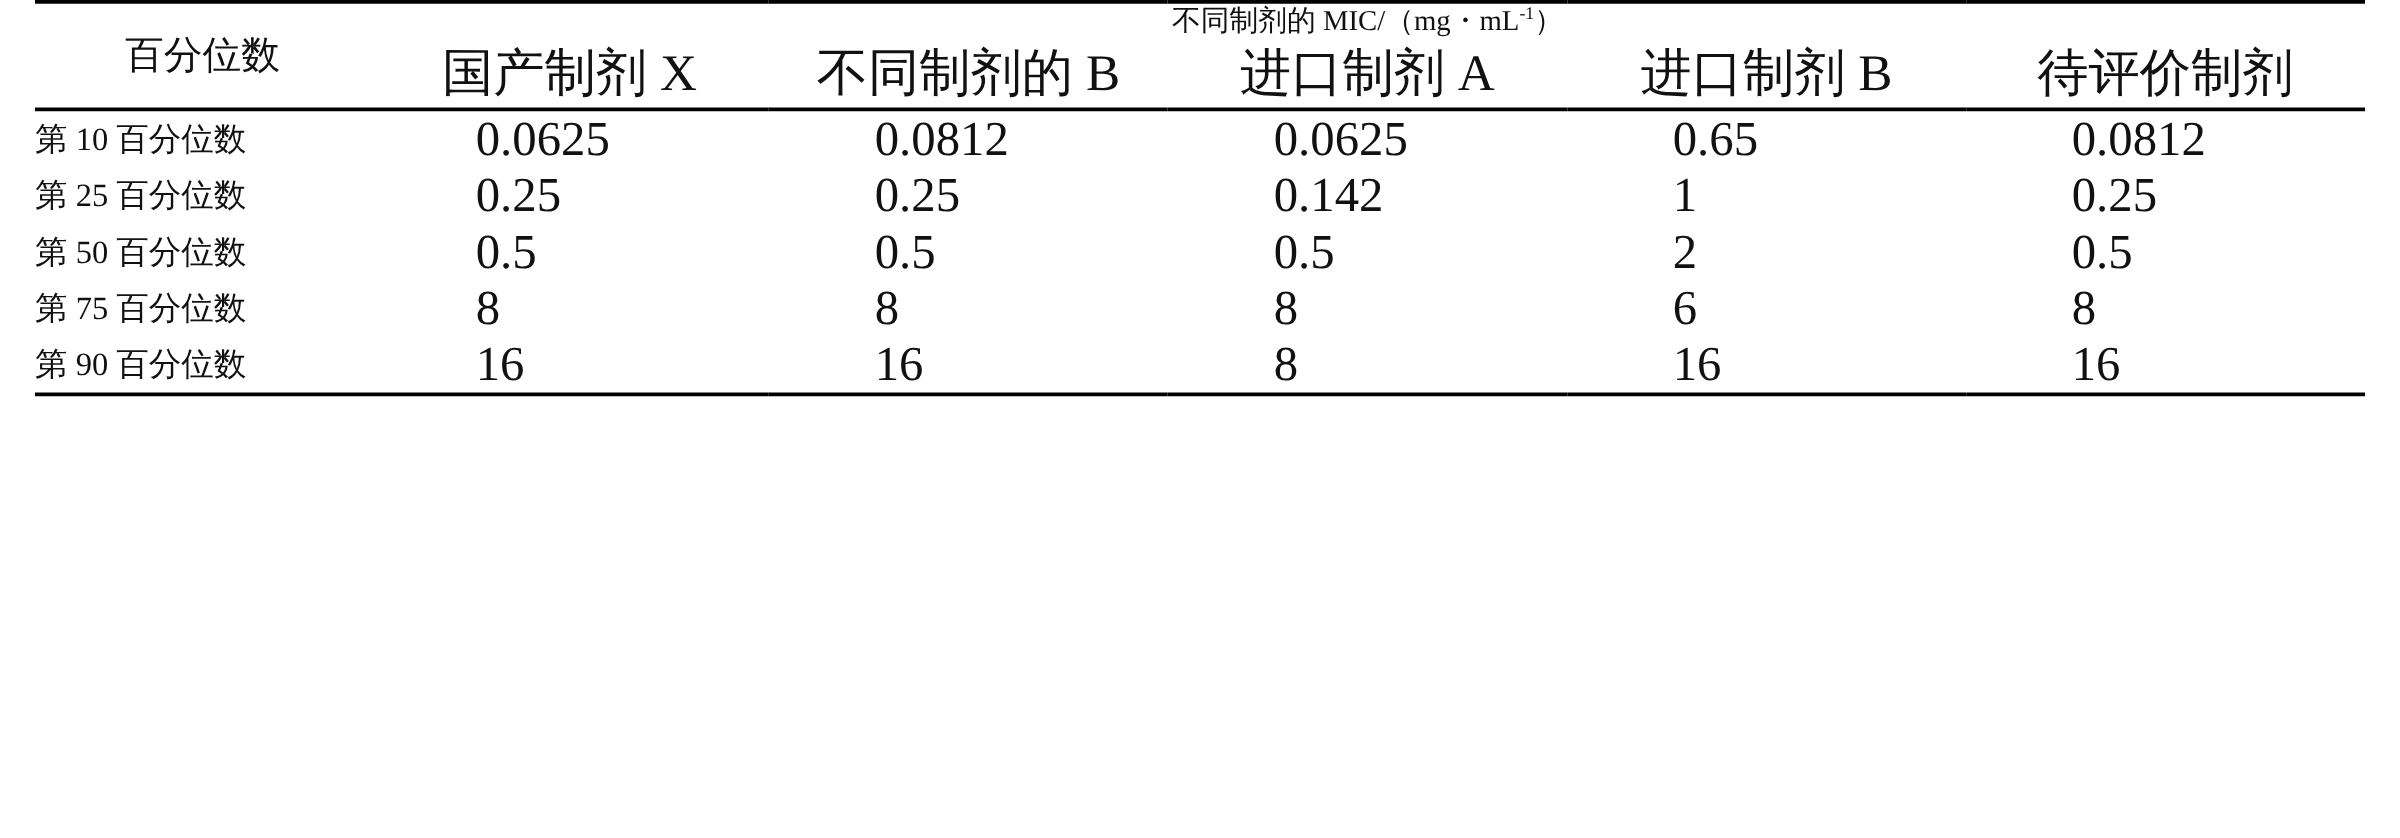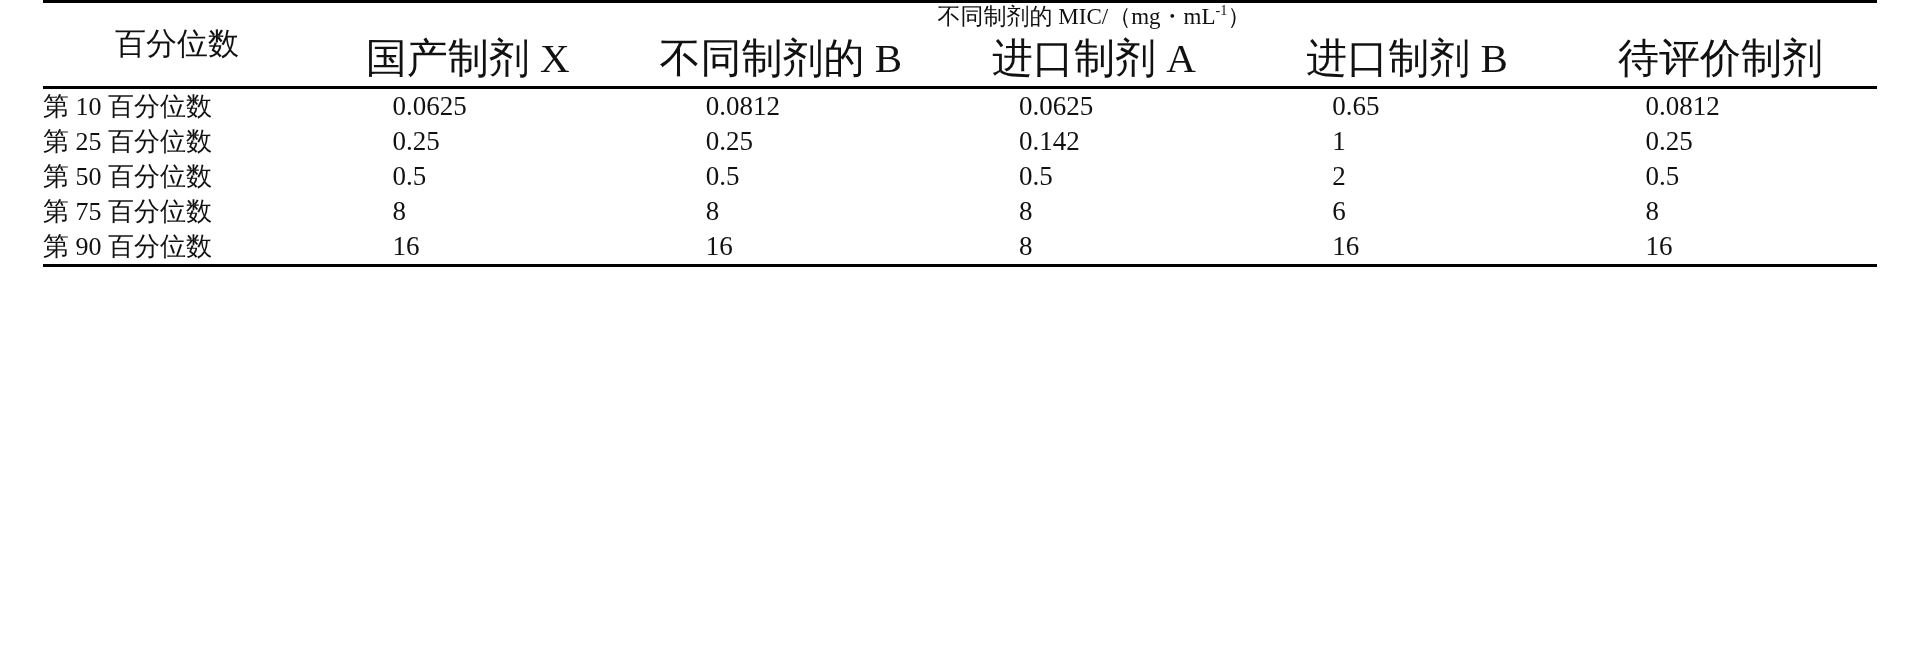--- a/index.html
+++ b/index.html
@@ -12,21 +12,21 @@
     height: 670px;
     font-family: "Liberation Serif", "DejaVu Serif", serif;
     color: #111111;
     overflow: hidden;
   }
   .sheet {
     position: relative;
     width: 1920px;
     height: 670px;
     box-sizing: border-box;
-    padding: 0 43px;
+    padding: 0 28px;
   }
   table.mic-table {
     width: 100%;
     border-collapse: collapse;
     table-layout: fixed;
   }
   table.mic-table td,
   table.mic-table th {
     border: none;
     padding: 0;
@@ -75,21 +75,21 @@
 
   
   .row-label {
     text-align: left;
     font-size: 26px;
     padding: 26px 0 26px 48px;
     white-space: nowrap;
   }
   .cell-val {
     text-align: center;
-    font-size: 27px;
+    font-size: 39px;
     padding: 26px 0 26px 0;
   }
   .cell-val > span {
     display: inline-block;
     width: 150px;
     text-align: left;
   }
 </style>
 </head>
 <body>

